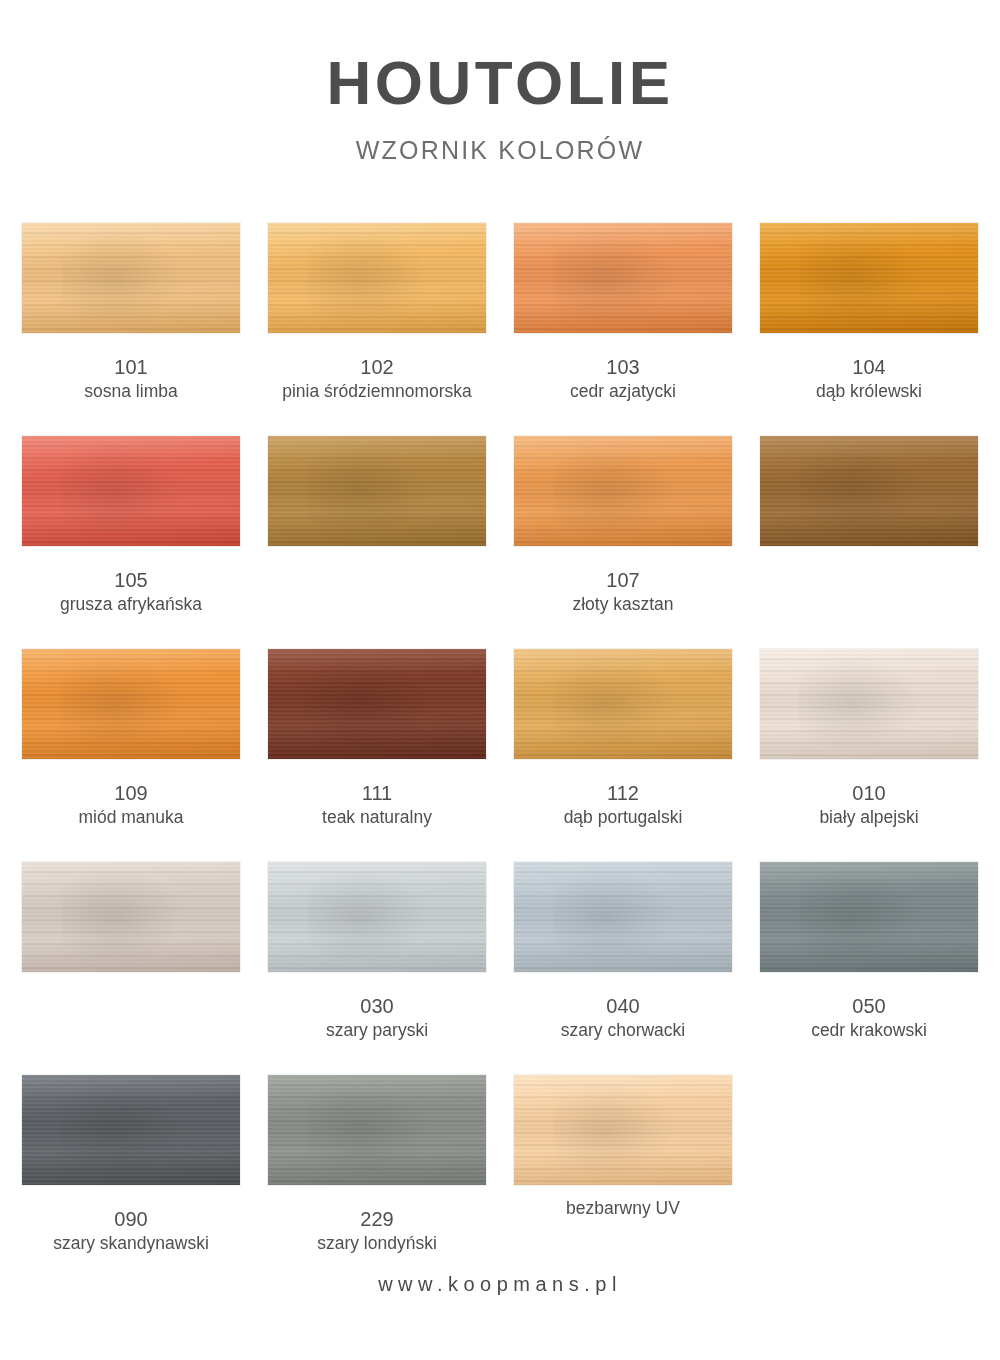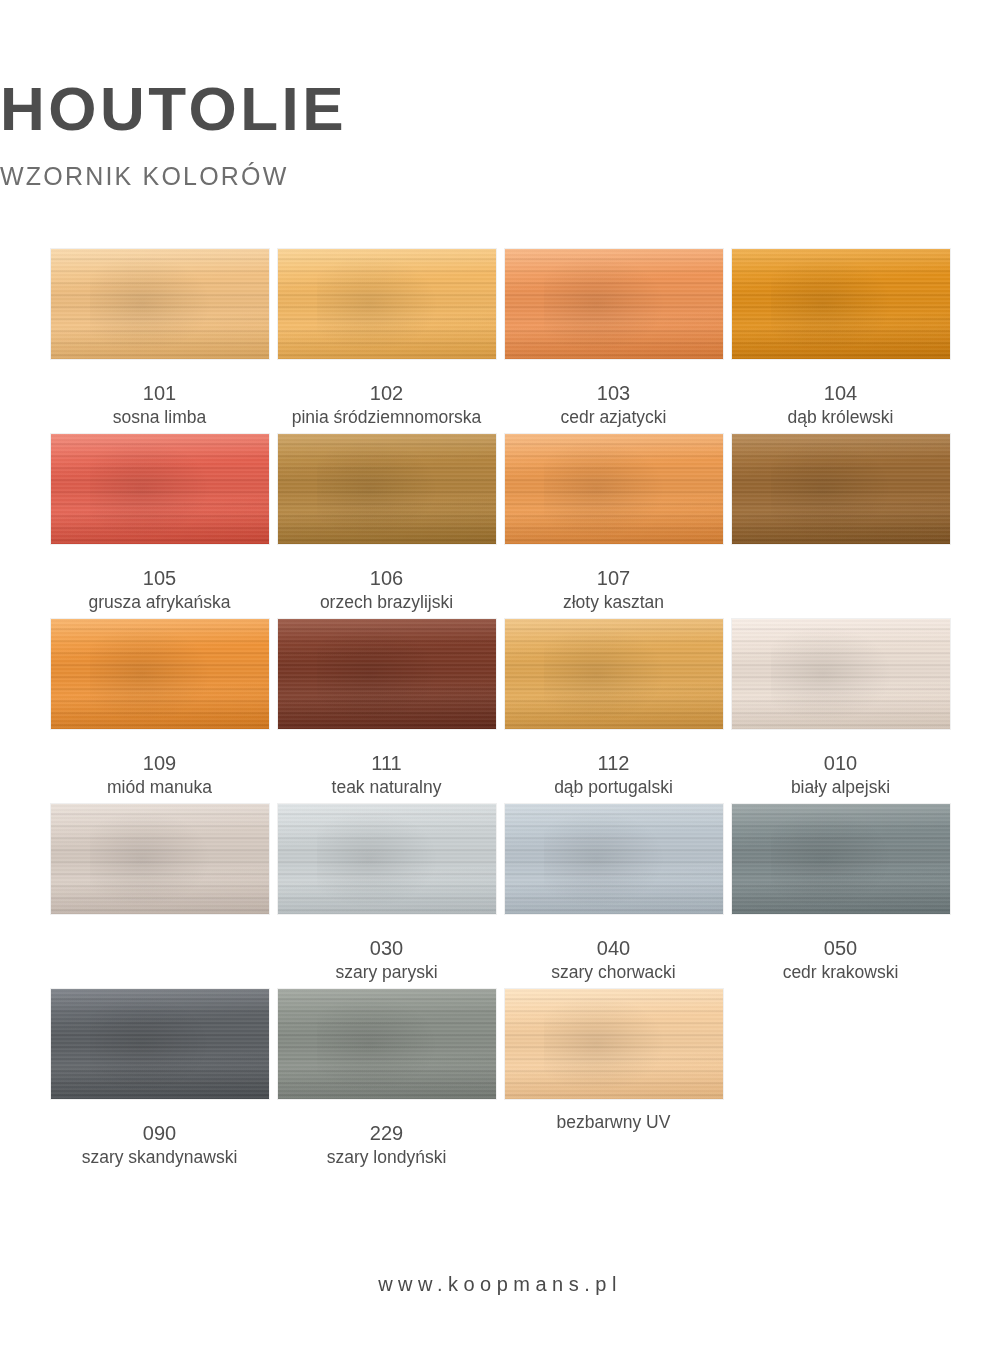--- a/index.html
+++ b/index.html
@@ -10,21 +10,22 @@
     height: 1360px;
     background: #ffffff;
     font-family: "Liberation Sans", "DejaVu Sans", sans-serif;
     color: #4a4a4a;
     overflow: hidden;
     position: relative;
   }
 
   
   .header {
-    padding-top: 78px;
+    text-align: center;
+    padding-top: 52px;
   }
   .brand-title {
     font-size: 62px;
     font-weight: bold;
     letter-spacing: 3.5px;
     color: #4d4d4d;
     line-height: 1;
   }
   .brand-subtitle {
     margin-top: 22px;
@@ -37,20 +38,21 @@
   
   .swatch-grid {
     margin: 0 auto;
     padding-top: 58px;
     width: 900px;
     display: grid;
     grid-template-columns: repeat(4, 218px);
     column-gap: 9px;
     row-gap: 0;
     justify-content: center;
+    gap: 28px;
   }
 
   .swatch-cell {
     width: 218px;
     height: 185px;
     display: flex;
     flex-direction: column;
     align-items: center;
   }
 
@@ -181,24 +183,20 @@
     </div>
     <div class="swatch-cell">
       <div class="swatch-chip" style="background: linear-gradient(175deg, rgb(240, 128, 110) 0%, rgb(228, 96, 79) 34%, rgb(228, 96, 79) 62%, rgb(205, 70, 52) 100%);"></div>
       <div class="swatch-caption">
         <span class="swatch-code">105</span>
         <span class="swatch-name">grusza afrykańska</span>
       </div>
     </div>
     <div class="swatch-cell">
       <div class="swatch-chip" style="background: linear-gradient(175deg, rgb(201, 156, 87) 0%, rgb(180, 133, 63) 34%, rgb(180, 133, 63) 62%, rgb(151, 108, 41) 100%);"></div>
-      <div class="swatch-caption">
-        <span class="swatch-code">106</span>
-        <span class="swatch-name">orzech brazylijski</span>
-      </div>
     </div>
     <div class="swatch-cell">
       <div class="swatch-chip" style="background: linear-gradient(175deg, rgb(246, 180, 119) 0%, rgb(237, 154, 79) 34%, rgb(237, 154, 79) 62%, rgb(216, 127, 49) 100%);"></div>
       <div class="swatch-caption">
         <span class="swatch-code">107</span>
         <span class="swatch-name">złoty kasztan</span>
       </div>
     </div>
     <div class="swatch-cell">
       <div class="swatch-chip" style="background: linear-gradient(175deg, rgb(178, 130, 74) 0%, rgb(155, 106, 52) 34%, rgb(155, 106, 52) 62%, rgb(126, 82, 33) 100%);"></div>

